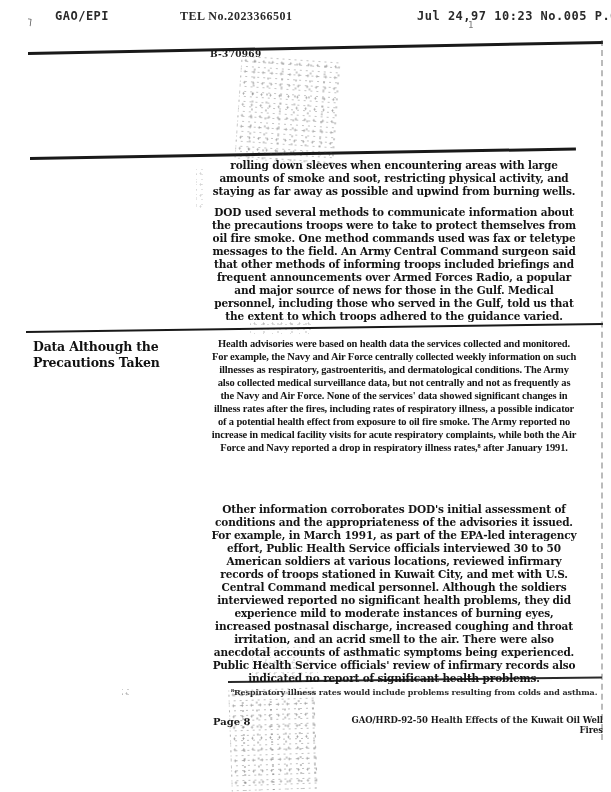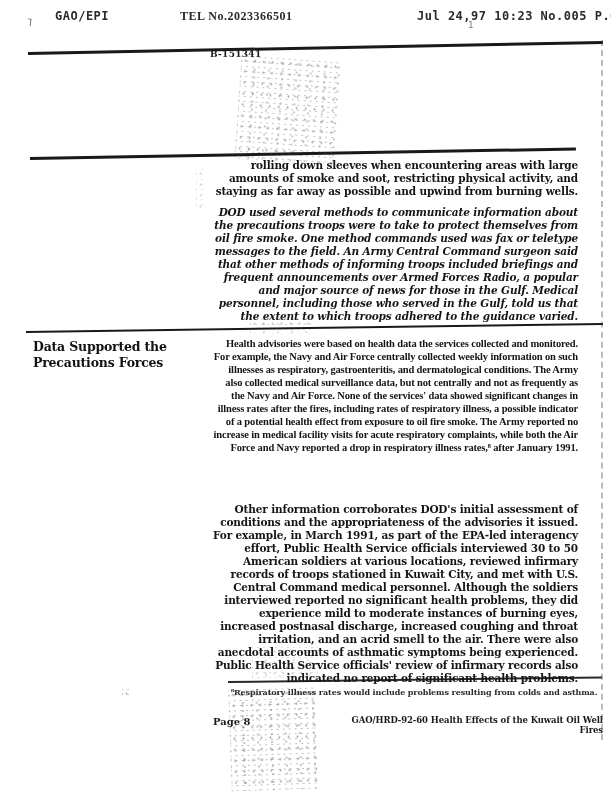--- a/index.html
+++ b/index.html
@@ -35,24 +35,24 @@
 
   
   .doc-number{
     position:absolute;left:210px;top:49px;
     font-size:9px;font-weight:bold;letter-spacing:0.3px;color:#1d1d1d;
   }
   .body-col{
     position:absolute;left:210px;width:368px;
     font-size:10.5px;line-height:13px;font-weight:bold;
     letter-spacing:-0.15px;color:#151515;
-    text-align:right;
+    text-align:center;
   }
   .p1{top:159px;}
-  .p2{top:206px;font-style:italic;}
+  .p2{top:206px;}
   .p3{top:337px;font-family:Liberation Serif, serif;}
   .p4{top:487px;margin-top:16px;}
   .section-heading{
     position:absolute;left:33px;top:339px;width:152px;
     font-size:12.5px;line-height:16px;font-weight:bold;color:#111;
     letter-spacing:-0.2px;
   }
   .footnote{
     position:absolute;left:228px;top:687px;width:372px;
     font-size:8px;line-height:10px;font-weight:600;color:#2b2b2b;
@@ -101,34 +101,34 @@
     <span class="fax-timestamp">Jul 24,97 10:23 No.005 P.04</span>
   </div>
   <span class="stray-mark mark-corner">˥</span>
   <span class="stray-mark mark-one">1</span>
 
   <div class="rule rule-top"></div>
   <div class="rule rule-intro"></div>
   <div class="rule rule-section"></div>
   <div class="rule rule-footnote"></div>
 
-  <div class="doc-number">B-151341</div>
+  <div class="doc-number">B-370969</div>
 
   <div class="body-col p1">rolling down sleeves when encountering areas with large amounts of smoke and soot, restricting physical activity, and staying as far away as possible and upwind from burning wells.</div>
   <div class="body-col p2">DOD used several methods to communicate information about the precautions troops were to take to protect themselves from oil fire smoke. One method commands used was fax or teletype messages to the field. An Army Central Command surgeon said that other methods of informing troops included briefings and frequent announcements over Armed Forces Radio, a popular and major source of news for those in the Gulf. Medical personnel, including those who served in the Gulf, told us that the extent to which troops adhered to the guidance varied.</div>
 
-  <div class="section-heading">Data Supported the Precautions Forces</div>
+  <div class="section-heading">Data Although the Precautions Taken</div>
 
   <div class="body-col p3">Health advisories were based on health data the services collected and monitored. For example, the Navy and Air Force centrally collected weekly information on such illnesses as respiratory, gastroenteritis, and dermatological conditions. The Army also collected medical surveillance data, but not centrally and not as frequently as the Navy and Air Force. None of the services' data showed significant changes in illness rates after the fires, including rates of respiratory illness, a possible indicator of a potential health effect from exposure to oil fire smoke. The Army reported no increase in medical facility visits for acute respiratory complaints, while both the Air Force and Navy reported a drop in respiratory illness rates,⁸ after January 1991.</div>
   <div class="body-col p4">Other information corroborates DOD's initial assessment of conditions and the appropriateness of the advisories it issued. For example, in March 1991, as part of the EPA-led interagency effort, Public Health Service officials interviewed 30 to 50 American soldiers at various locations, reviewed infirmary records of troops stationed in Kuwait City, and met with U.S. Central Command medical personnel. Although the soldiers interviewed reported no significant health problems, they did experience mild to moderate instances of burning eyes, increased postnasal discharge, increased coughing and throat irritation, and an acrid smell to the air. There were also anecdotal accounts of asthmatic symptoms being experienced. Public Health Service officials' review of infirmary records also indicated no report of significant health problems.</div>
 
   <div class="footnote">⁸Respiratory illness rates would include problems resulting from colds and asthma.</div>
 
   <div class="page-number">Page 8</div>
-  <div class="report-title">GAO/HRD-92-60 Health Effects of the Kuwait Oil Well Fires</div>
+  <div class="report-title">GAO/HRD-92-50 Health Effects of the Kuwait Oil Well Fires</div>
 
   <div class="speckle noise-top"></div>
   <div class="speckle noise-mid"></div>
   <div class="speckle noise-after-p4"></div>
   <div class="speckle noise-bottom"></div>
   <div class="speckle noise-left-dot"></div>
   <div class="speckle noise-p1-left"></div>
   <div class="edge-line"></div>
 
 </div>

